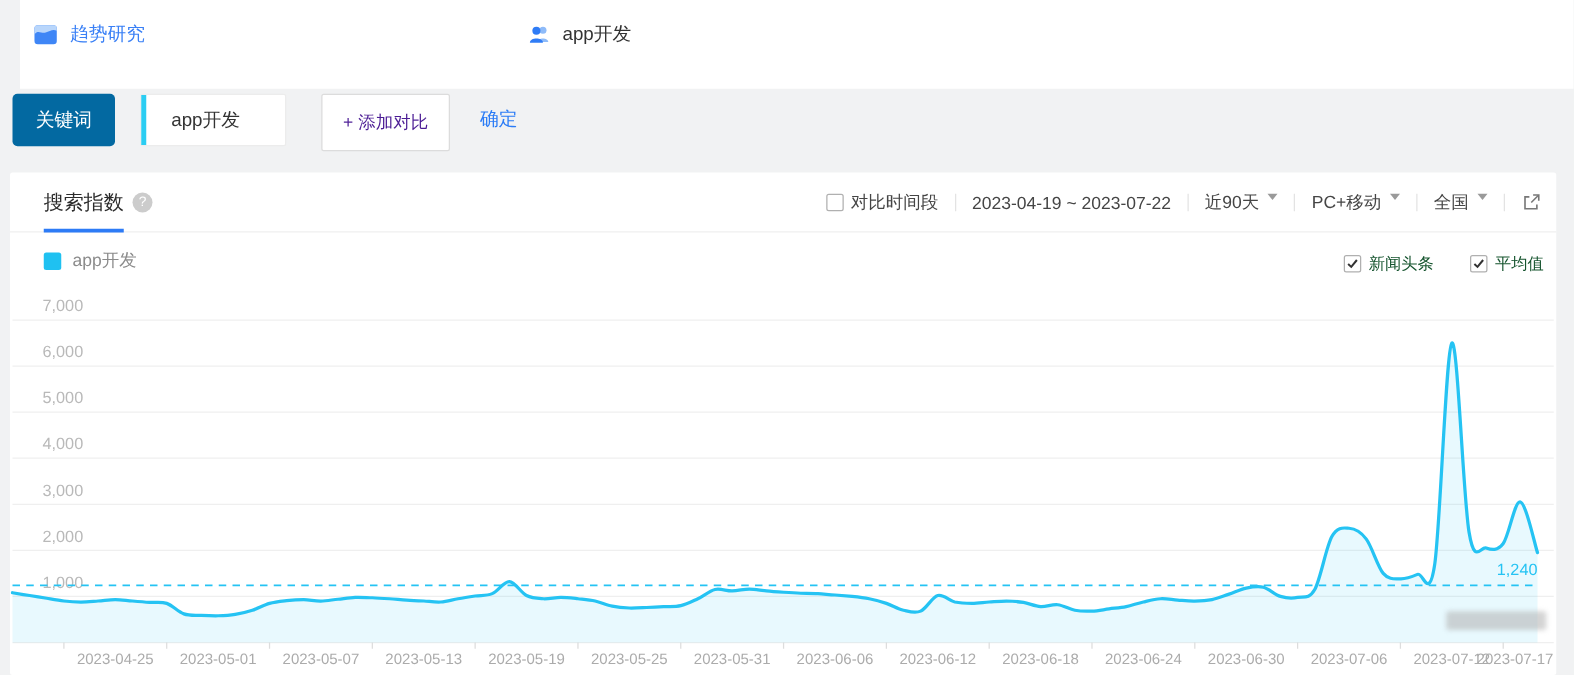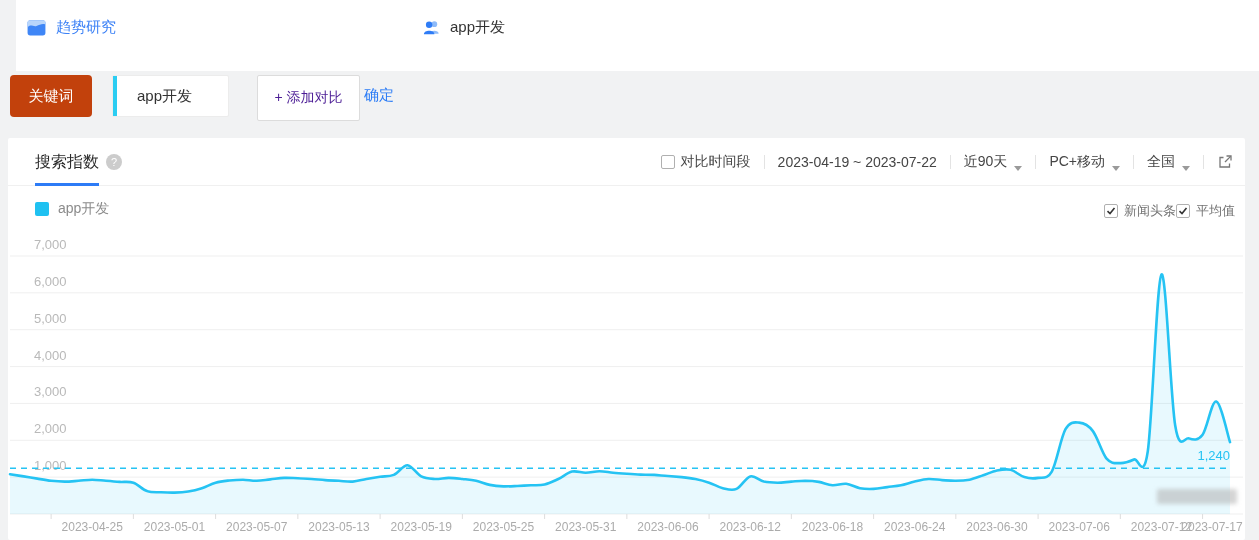--- a/index.html
+++ b/index.html
@@ -8,57 +8,57 @@
           font-family:"Liberation Sans", sans-serif; overflow:hidden; }
 
   
   .topnav { position:absolute; left:16px; top:0; width:1259px; height:71px; background:#ffffff; }
   .nav-item { position:absolute; top:0; height:55px; display:flex; align-items:center; gap:9px;
               font-size:15px; color:#333; cursor:pointer; }
   .nav-item.active .nav-label { color:#3a80f6; }
   .nav-item .ic { display:inline-flex; }
 
   
-  .kw-btn { position:absolute; left:10px; top:75px; width:82px; height:42px; background:#c2410c;
+  .kw-btn { position:absolute; left:10px; top:75px; width:82px; height:42px; background:#0369a1;
             color:#fff; font-size:15px; border:none; border-radius:4px; font-family:inherit; cursor:pointer; }
   .kw-box { position:absolute; left:112px; top:75px; width:117px; height:42px; background:#fff;
             border:1px solid #ececec; border-radius:2px; display:flex; align-items:center; cursor:text; }
   .kw-accent { position:absolute; left:0; top:0; width:4px; height:40px; background:#2bcdf2; }
   .kw-text { margin-left:24px; font-size:15px; color:#333; }
   .add-btn { position:absolute; left:245px; top:75px; width:103px; height:46px; background:#fff;
              border:1px solid #dcdcdc; border-radius:2px; color:#4c1d95; font-size:14px;
              font-family:inherit; cursor:pointer;margin-left:12px; }
-  .confirm { position:absolute; left:364px; top:86px; font-size:15px; color:#2b7cf6; cursor:pointer; text-decoration:none; }
+  .confirm { position:absolute; left:384px; top:86px; font-size:15px; color:#2b7cf6; cursor:pointer; text-decoration:none; }
 
   
   .panel { position:absolute; left:8px; top:138px; width:1237px; height:402px; background:#fff; border-radius:2px; }
   .panel-head { position:absolute; left:0; top:0; width:100%; height:48px; border-bottom:1px solid #f0f0f0; }
   .tab { position:absolute; left:27px; top:0; height:48px; display:flex; align-items:center; gap:7px;
          font-size:16px; color:#2b2b2b; cursor:pointer; }
   .tab-underline { position:absolute; left:27px; top:45px; width:64px; height:3px; background:#2d7bf6; }
   .help { width:16px; height:16px; border-radius:50%; background:#cccccc; color:#fff; font-size:11px;
           display:inline-flex; align-items:center; justify-content:center; }
   .head-right { position:absolute; right:12px; top:0; height:48px; display:flex; align-items:center;
                 gap:13px; font-size:14px; color:#454545; }
   .sep { width:1px; height:14px; background:#e3e3e3; }
   .cb { width:14px; height:14px; border:1px solid #b0b0b0; border-radius:2px; background:#fff;
         display:inline-flex; align-items:center; justify-content:center; cursor:pointer; }
   .cb svg { display:block; }
   .cb-row { display:flex; align-items:center; gap:6px; cursor:pointer; }
-  .dd { display:flex; align-items:flex-end; gap:7px; cursor:pointer; }
+  .dd { display:flex; align-items:flex-start; gap:7px; cursor:pointer; }
   .caret { width:0; height:0; border-left:4px solid transparent; border-right:4px solid transparent;
            border-top:5px solid #9a9a9a; margin-top:2px; }
   .export { display:flex; align-items:center; cursor:pointer; }
 
   
   .legend { position:absolute; left:27px; top:62px; display:flex; align-items:center; gap:9px; cursor:pointer; }
   .legend-swatch { width:14px; height:14px; background:#1fc1f1; border-radius:2px; }
   .legend-label { font-size:14px; color:#8b8b8b; }
-  .toggles { position:absolute; right:10px; top:64px; display:flex; align-items:flex-start; gap:0;
-             font-size:13px; color:#737373; }
+  .toggles { position:absolute; right:10px; top:64px; display:flex; align-items:flex-start; gap:29px;
+             font-size:13px; color:#14532d; }
 
   
   #chart { position:absolute; left:0; top:96px; }
   .watermark { position:absolute; left:1149px; top:351px; width:80px; height:15px;
                background:rgba(176,176,176,0.55); border-radius:2px; filter:blur(2px); }
 </style>
 </head>
 <body>
 
 <div class="page">

